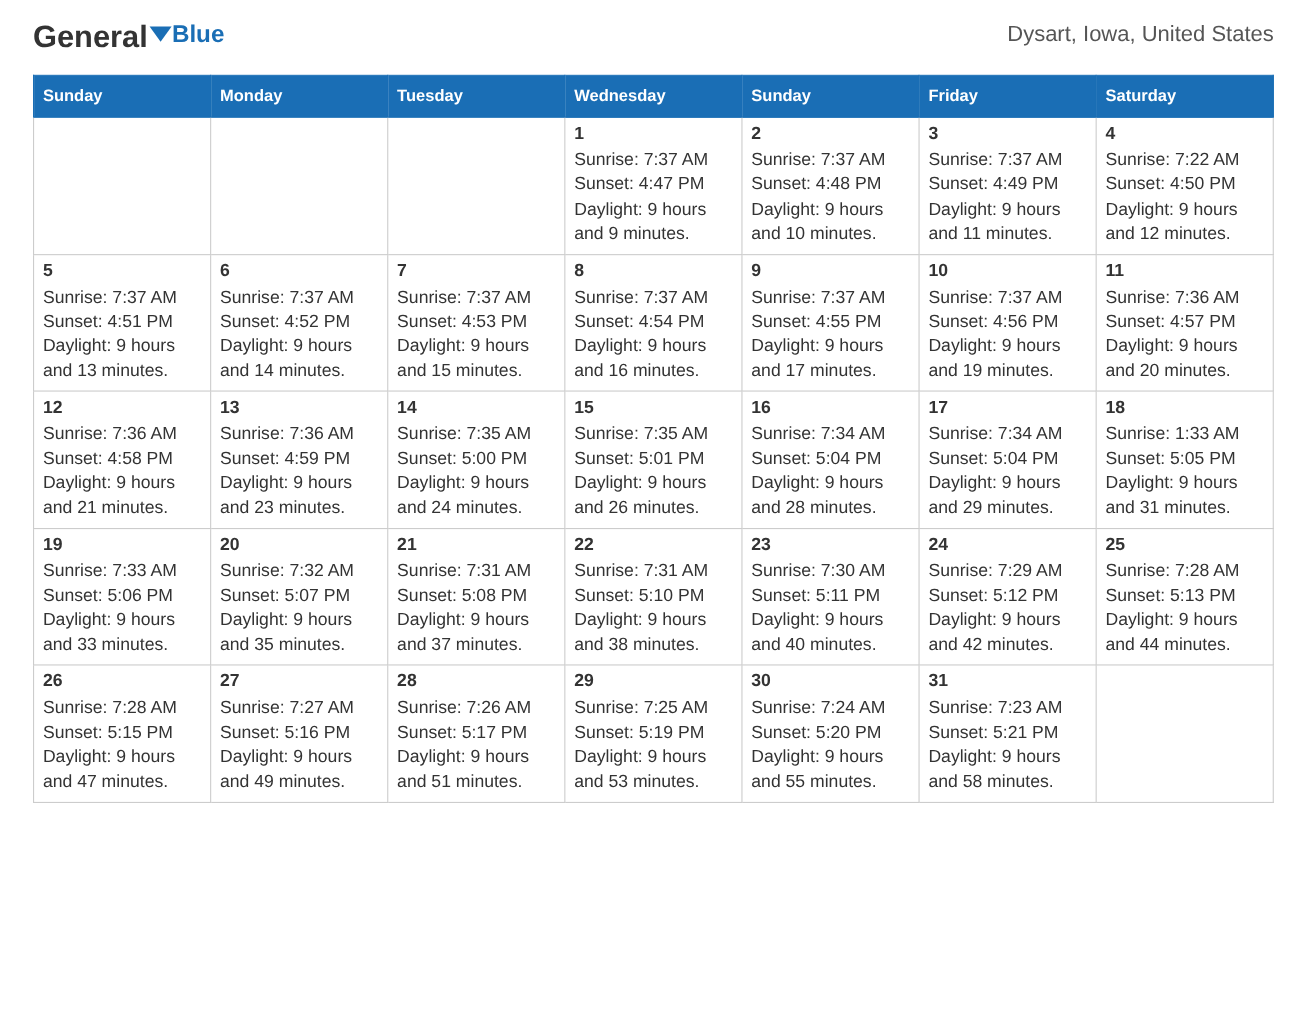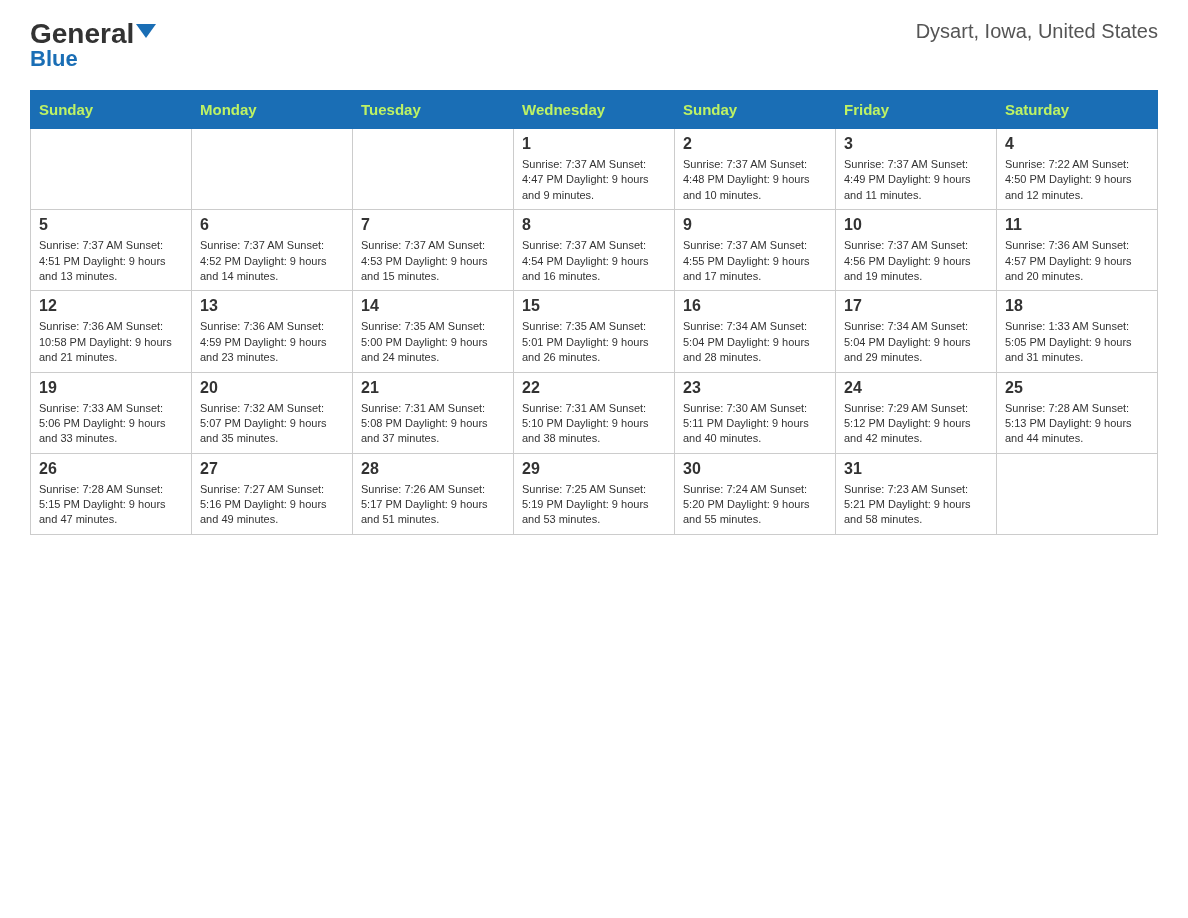--- a/index.html
+++ b/index.html
@@ -11,21 +11,20 @@
       padding: 20px 30px;
     }
     .header {
       display: flex;
       justify-content: space-between;
       align-items: flex-start;
       margin-bottom: 20px;
     }
     .logo {
       display: flex;
-      flex-direction: column;
       align-items: flex-start;
     }
     .logo-general {
       font-size: 28px;
       font-weight: bold;
       color: #333;
       line-height: 1;
     }
     .logo-blue {
       font-size: 22px;
@@ -57,21 +56,21 @@
       font-size: 20px;
       color: #555;
     }
     .calendar {
       width: 100%;
       border-collapse: collapse;
       border: 1px solid #1a6eb5;
     }
     .calendar thead tr th {
       background-color: #1a6eb5;
-      color: #bef264;
+      color: #ffffff;
       font-size: 15px;
       font-weight: bold;
       padding: 10px 8px;
       text-align: left;
       border: 1px solid #1a6eb5;
     }
     .calendar tbody tr td {
       vertical-align: top;
       padding: 6px 8px;
       border: 1px solid #ccc;
@@ -81,21 +80,21 @@
       color: #222;
     }
     .day-number {
       font-size: 16px;
       font-weight: bold;
       color: #333;
       margin-bottom: 4px;
       display: block;
     }
     .day-info {
-      font-size: 11px;
+      font-size: 16px;
       color: #333;
       line-height: 1.4;
     }
     .week-row td {
       border-top: 2px solid #1a6eb5;
     }
     .empty-cell {
       background: #fff;
     }
   </style>
@@ -209,21 +208,21 @@
           <div class="day-info">Sunrise: 7:36 AM
 Sunset: 4:57 PM
 Daylight: 9 hours
 and 20 minutes.</div>
         </td>
       </tr>
       <tr class="week-row">
         <td>
           <span class="day-number">12</span>
           <div class="day-info">Sunrise: 7:36 AM
-Sunset: 10:58 PM
+Sunset: 4:58 PM
 Daylight: 9 hours
 and 21 minutes.</div>
         </td>
         <td>
           <span class="day-number">13</span>
           <div class="day-info">Sunrise: 7:36 AM
 Sunset: 4:59 PM
 Daylight: 9 hours
 and 23 minutes.</div>
         </td>

